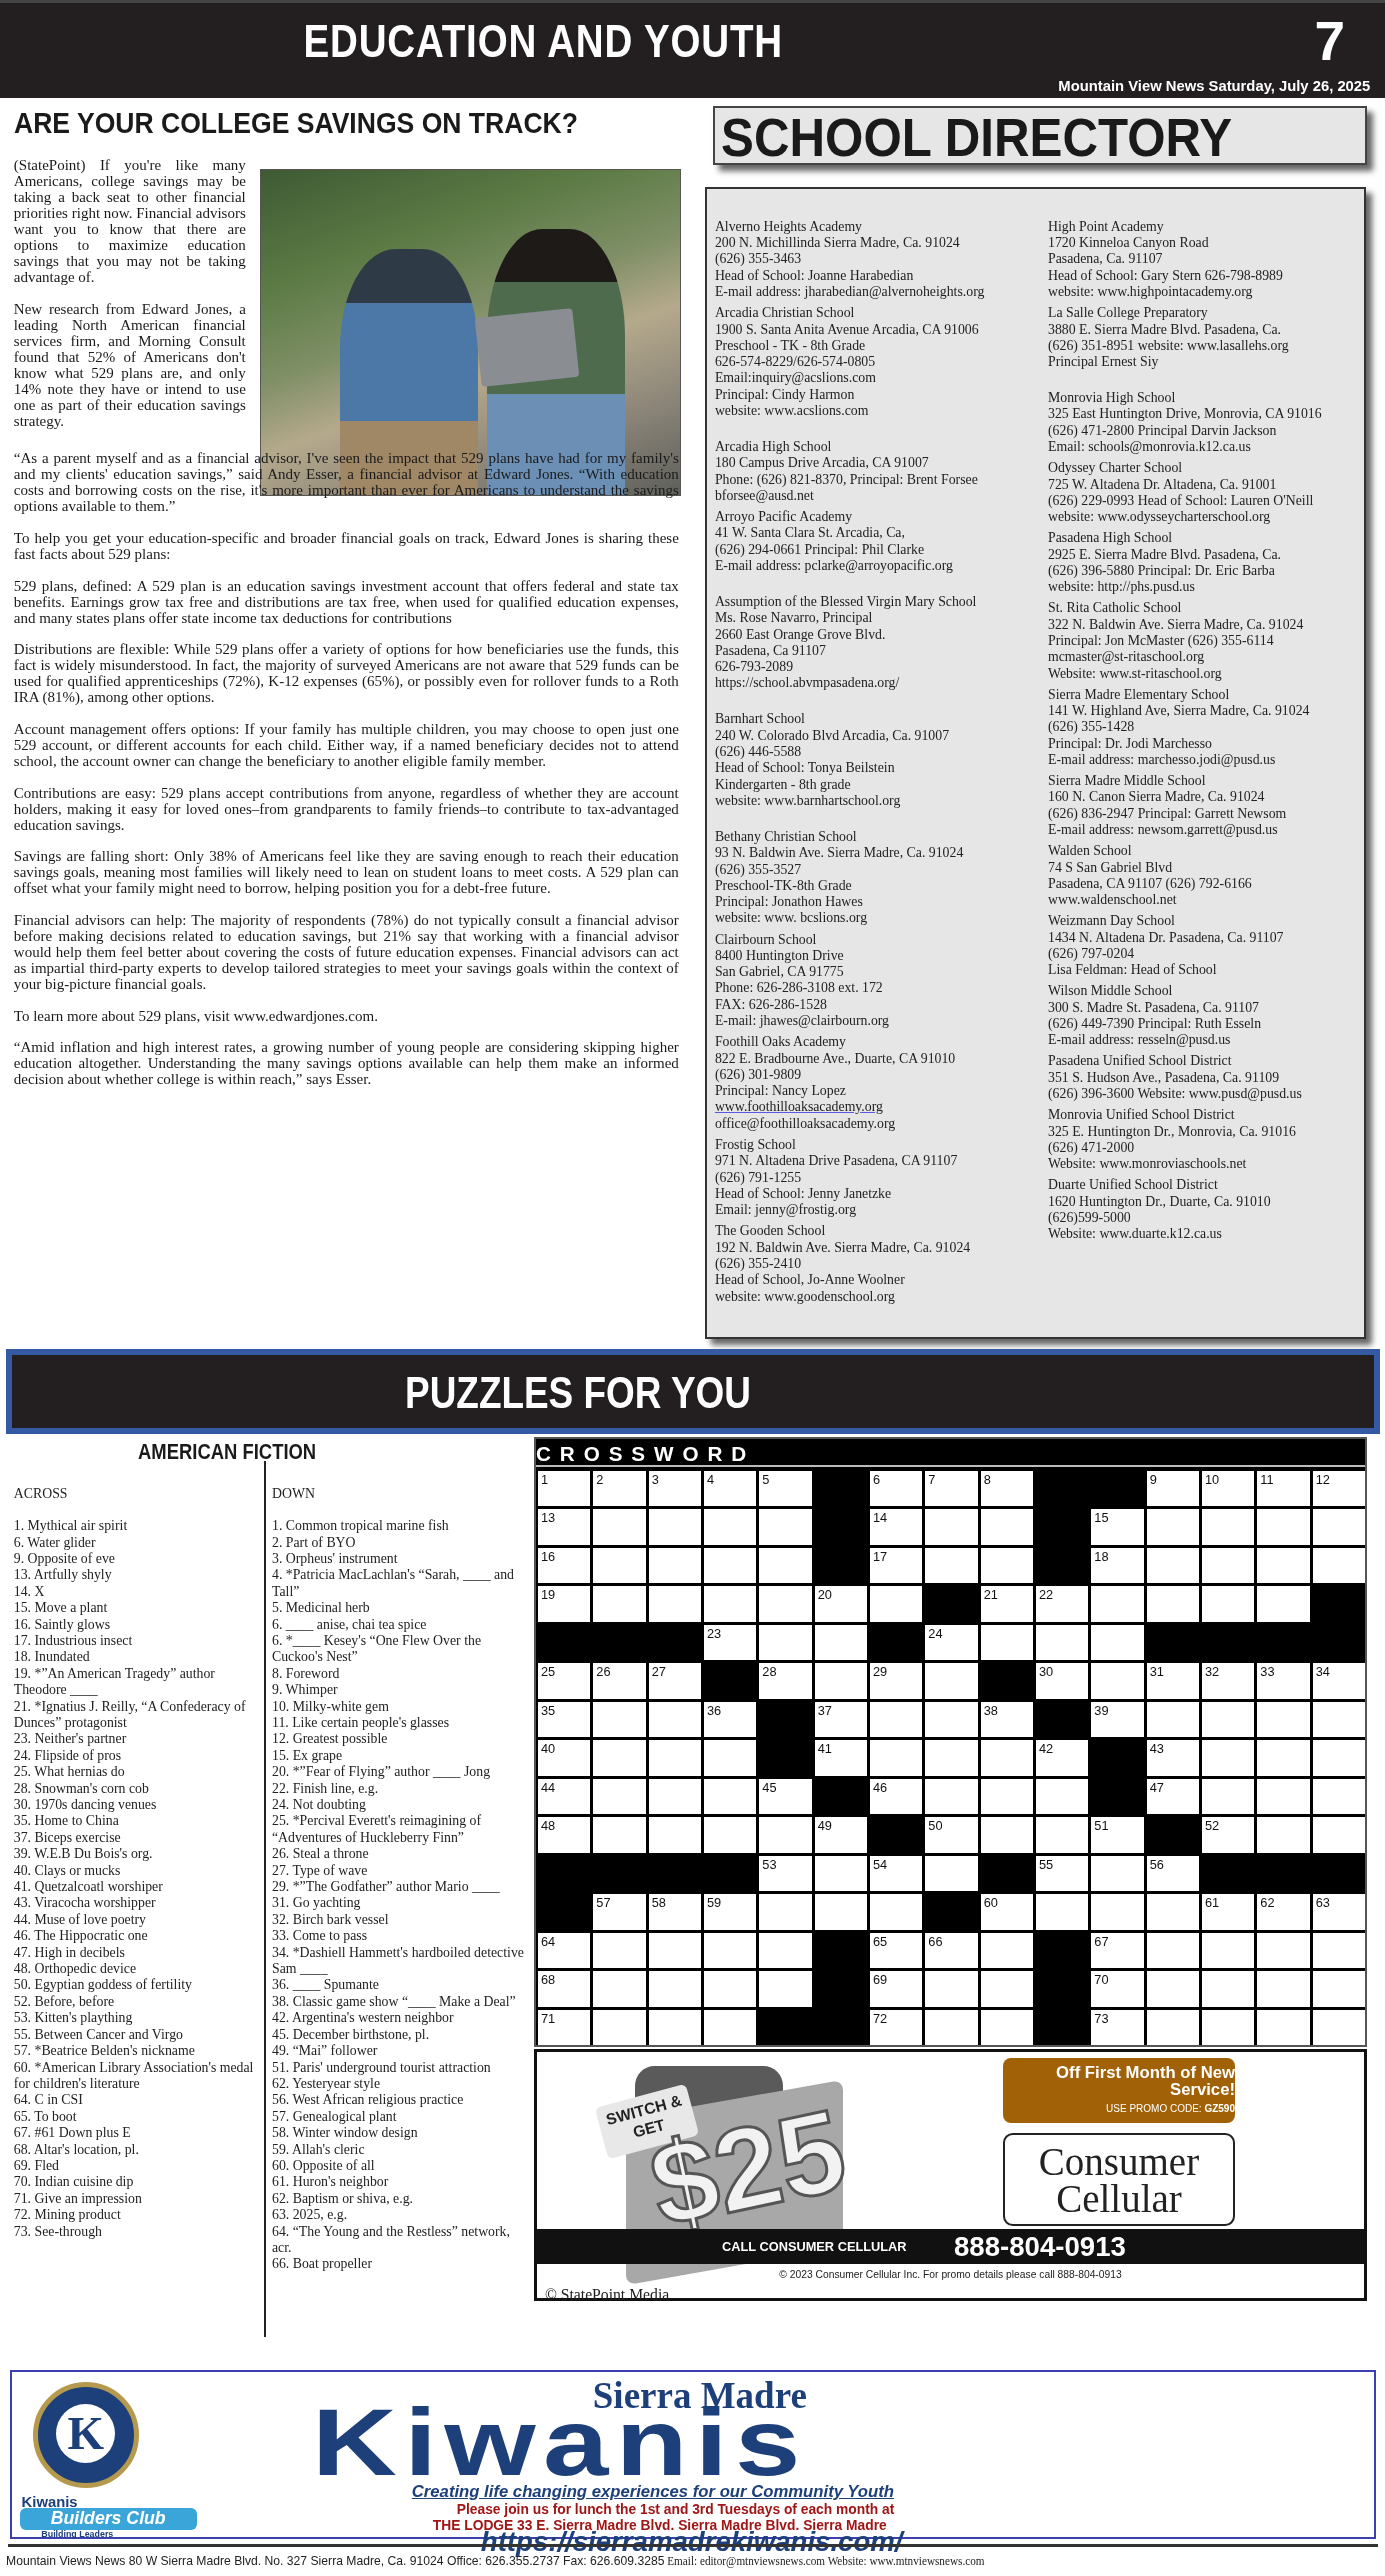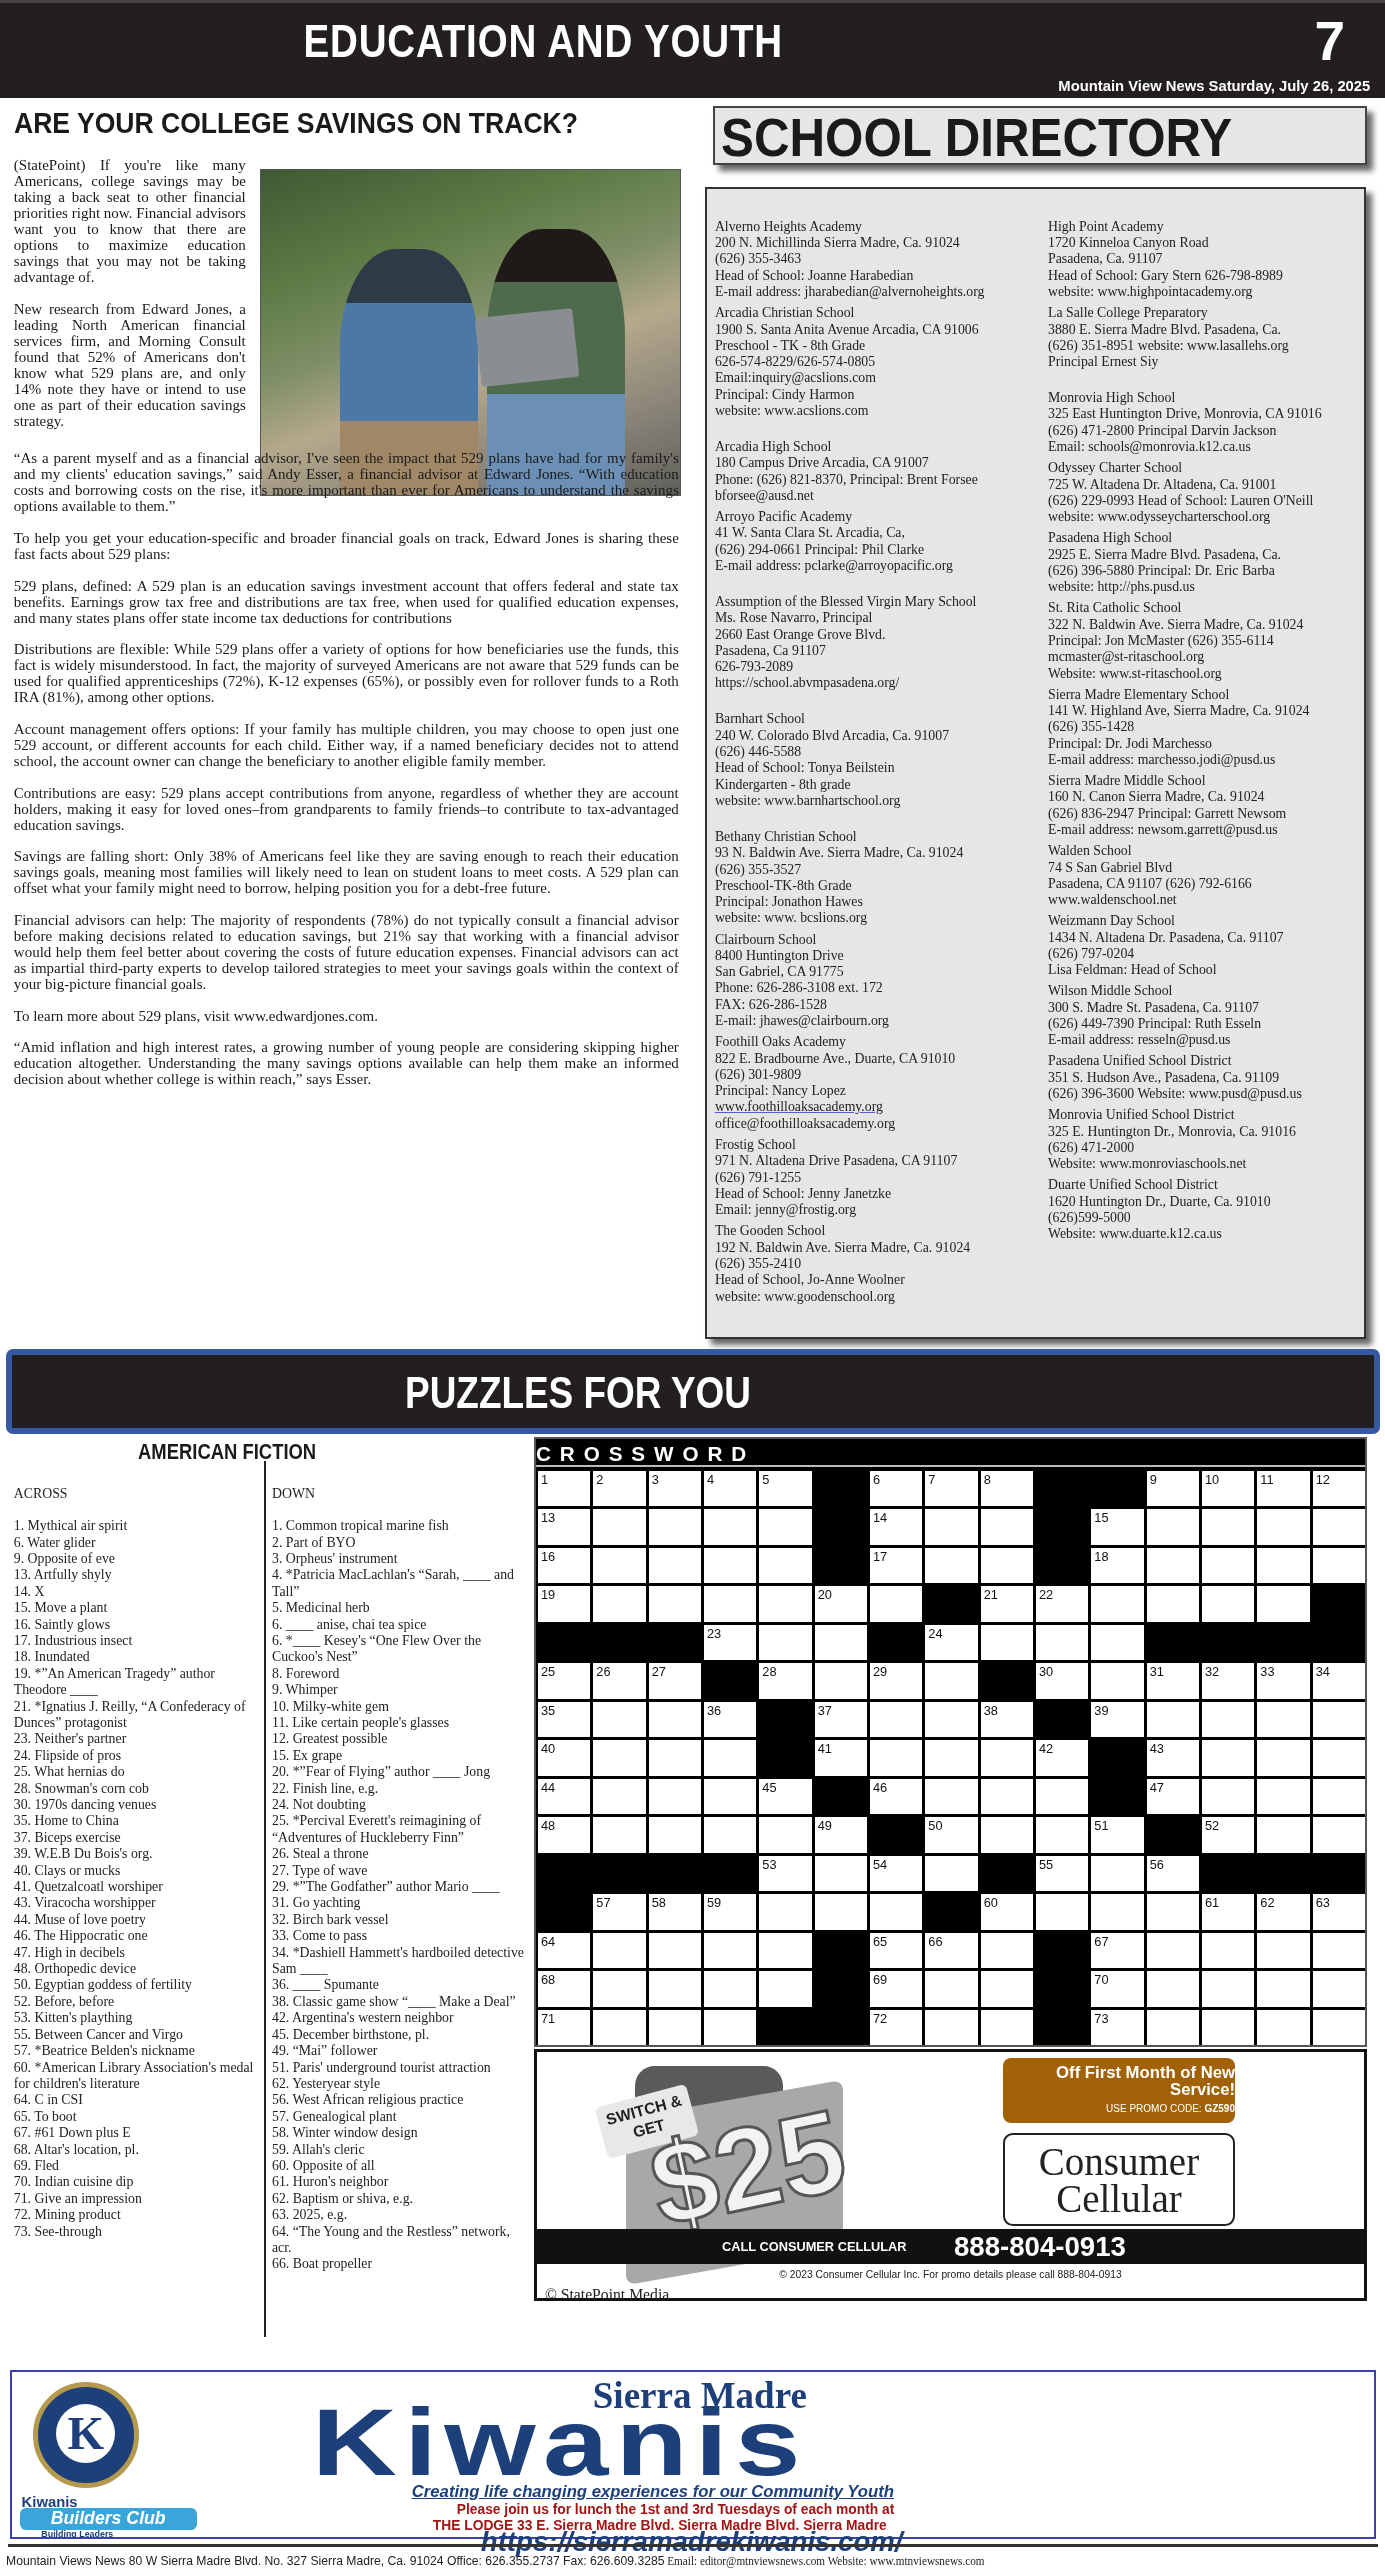--- a/index.html
+++ b/index.html
@@ -30,21 +30,21 @@
   .dir-box { position: absolute; left: 705px; top: 187px; width: 661px; height: 1152px; background: #e6e6e6; border: 2px solid #333; box-shadow: 5.9px 5.9px 5.9px #666; }
   .dir-col { position: absolute; top: 5.9px; font-size: 13.8px; line-height: 16.3px; color: #222; margin-top: 24px; }
   .dir-col.left { left: 7.9px; width: 335px; }
   .dir-col.right { left: 341px; width: 315px; }
   .school { margin-bottom: 4.9px; }
   .school.gap { margin-bottom: 19.7px; }
   .school .line { display: block; white-space: nowrap; }
   .school .link { color: #222; text-decoration: underline; text-decoration-color: #5a5ae0; }
 
   
-  .puzzle-banner { position: absolute; left: 5.9px; top: 1349px; width: 1374px; height: 85px; background: #3559a2; border-radius: 7px; }
+  .puzzle-banner { position: absolute; left: 5.9px; top: 1349px; width: 1374px; height: 85px; background: #3559a2; }
   .puzzle-banner .inner { position: absolute; left: 5.9px; top: 5.9px; right: 5.9px; bottom: 5.9px; background: #231f20; }
   .puzzle-banner .title { position: absolute; left: 0; width: 1132px; text-align: center; top: 11.8px; color: #fff; font-family: "Liberation Sans", sans-serif; font-weight: bold; font-size: 45px; transform: scaleX(0.82); transform-origin: 566px 0; }
 
   .puzzle-subtitle { position: absolute; left: 138px; top: 1439px; font-family: "Liberation Sans", sans-serif; font-weight: bold; font-size: 21.7px; transform: scaleX(0.85); transform-origin: 0 0; white-space: nowrap; }
   .clue-divider { position: absolute; left: 264px; top: 1461px; width: 2px; height: 876px; background: #222; }
   .clues { position: absolute; font-size: 13.8px; line-height: 16.4px; color: #222; }
   .clues.across { left: 13.8px; top: 1486px; width: 246px; }
   .clues.down { left: 272px; top: 1486px; width: 258px; }
   .clues .heading { margin-bottom: 15.7px; }
   .clues .clue { display: block; }

